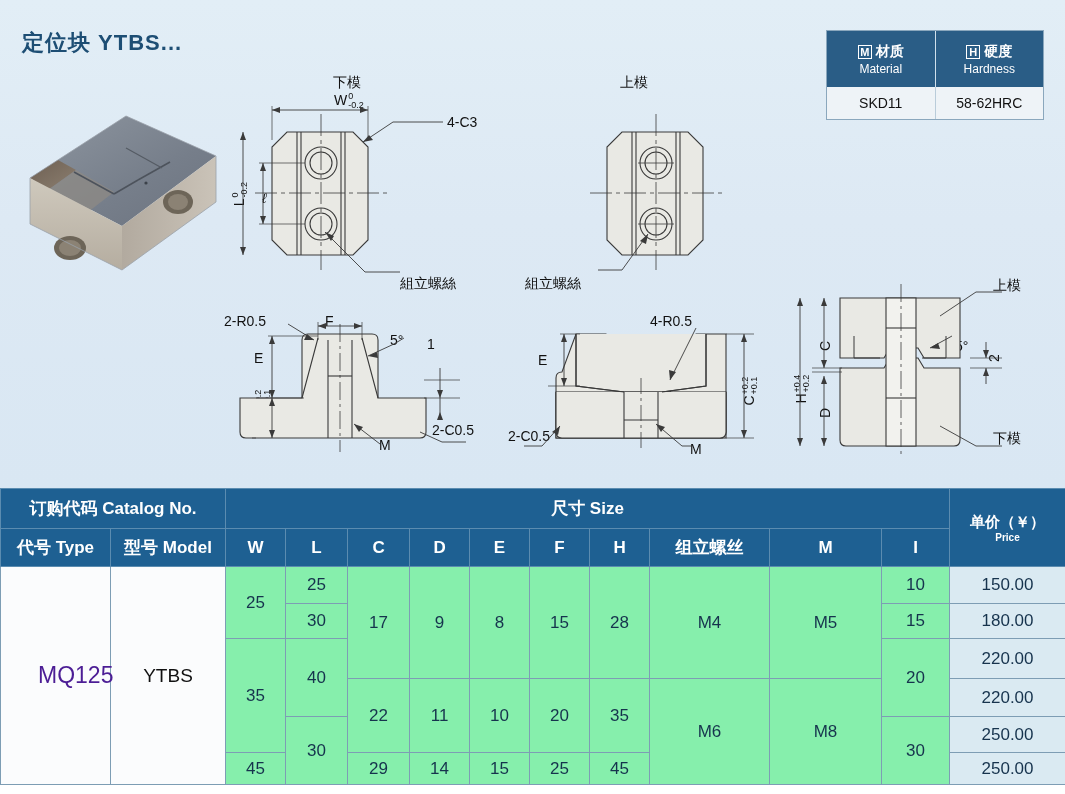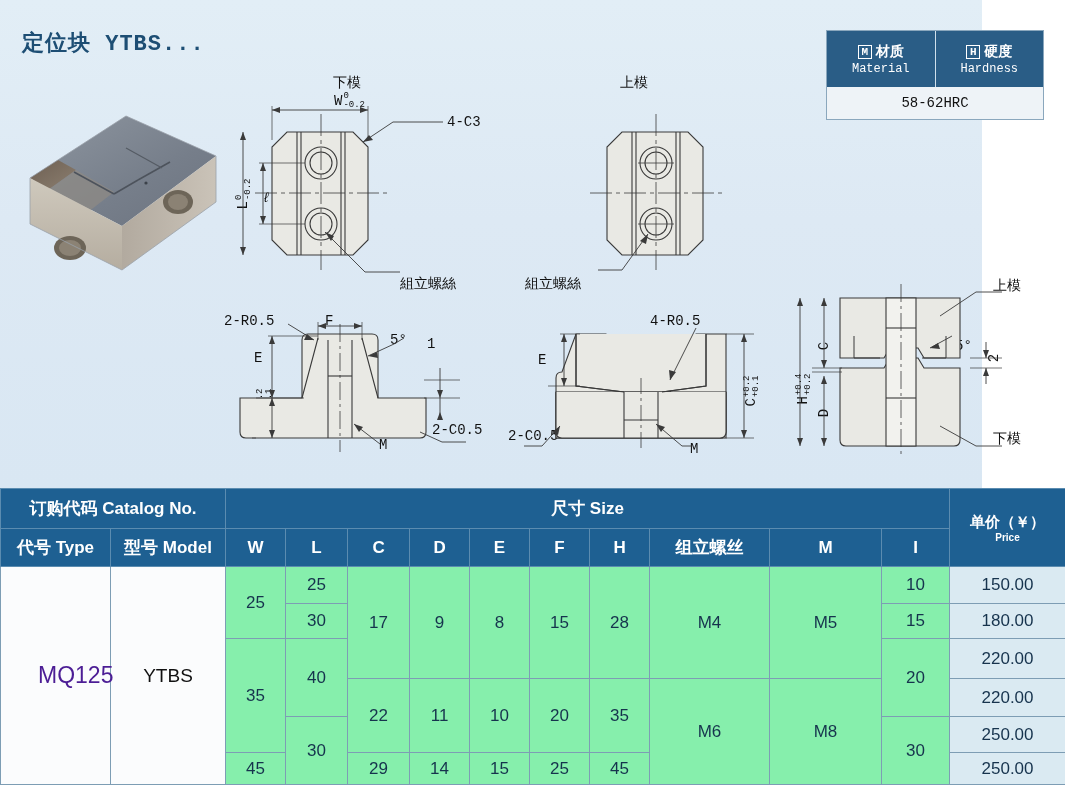--- a/index.html
+++ b/index.html
@@ -6,23 +6,22 @@
   html, body { margin:0; padding:0; }
   body {
     width:1065px; height:794px;
     font-family:"Liberation Sans","DejaVu Sans",sans-serif;
     background:#ffffff;
     overflow:hidden;
   }
   
   #panel {
     position:relative;
-    width:982px; height:488px;
+    width:1065px; height:488px;
     background:linear-gradient(180deg,#e2eef6 0%, #dde9f4 45%, #d9e7f3 100%);
-    font-family:Liberation Mono, monospace;
   }
   #title {
     position:absolute; left:22px; top:28px;
     font-size:22px; font-weight:bold; color:#1d4e74;
     letter-spacing:1px; white-space:nowrap;
   }
   
   #matbox {
     position:absolute; left:826px; top:30px;
     width:218px; height:90px;
@@ -95,20 +94,21 @@
       </div>
       <div class="hcell">
         <span class="cn">
             <span class="sq">H</span>
             <span>硬度</span>
           </span>
         <span class="en">Hardness</span>
       </div>
     </div>
     <div class="vrow">
+      <div class="vcell">SKD11</div>
       <div class="vcell">58-62HRC</div>
     </div>
   </div>
 
   <svg class="draw" style="left:18px;top:108px;" width="210" height="170" viewBox="0 0 210 170">
     <defs>
       <linearGradient id="gTop" x1="0" y1="0" x2="1" y2="1">
         <stop offset="0%" stop-color="#8e96a0"></stop>
           <stop offset="60%" stop-color="#767e8a"></stop>
           <stop offset="100%" stop-color="#6c737f"></stop>

